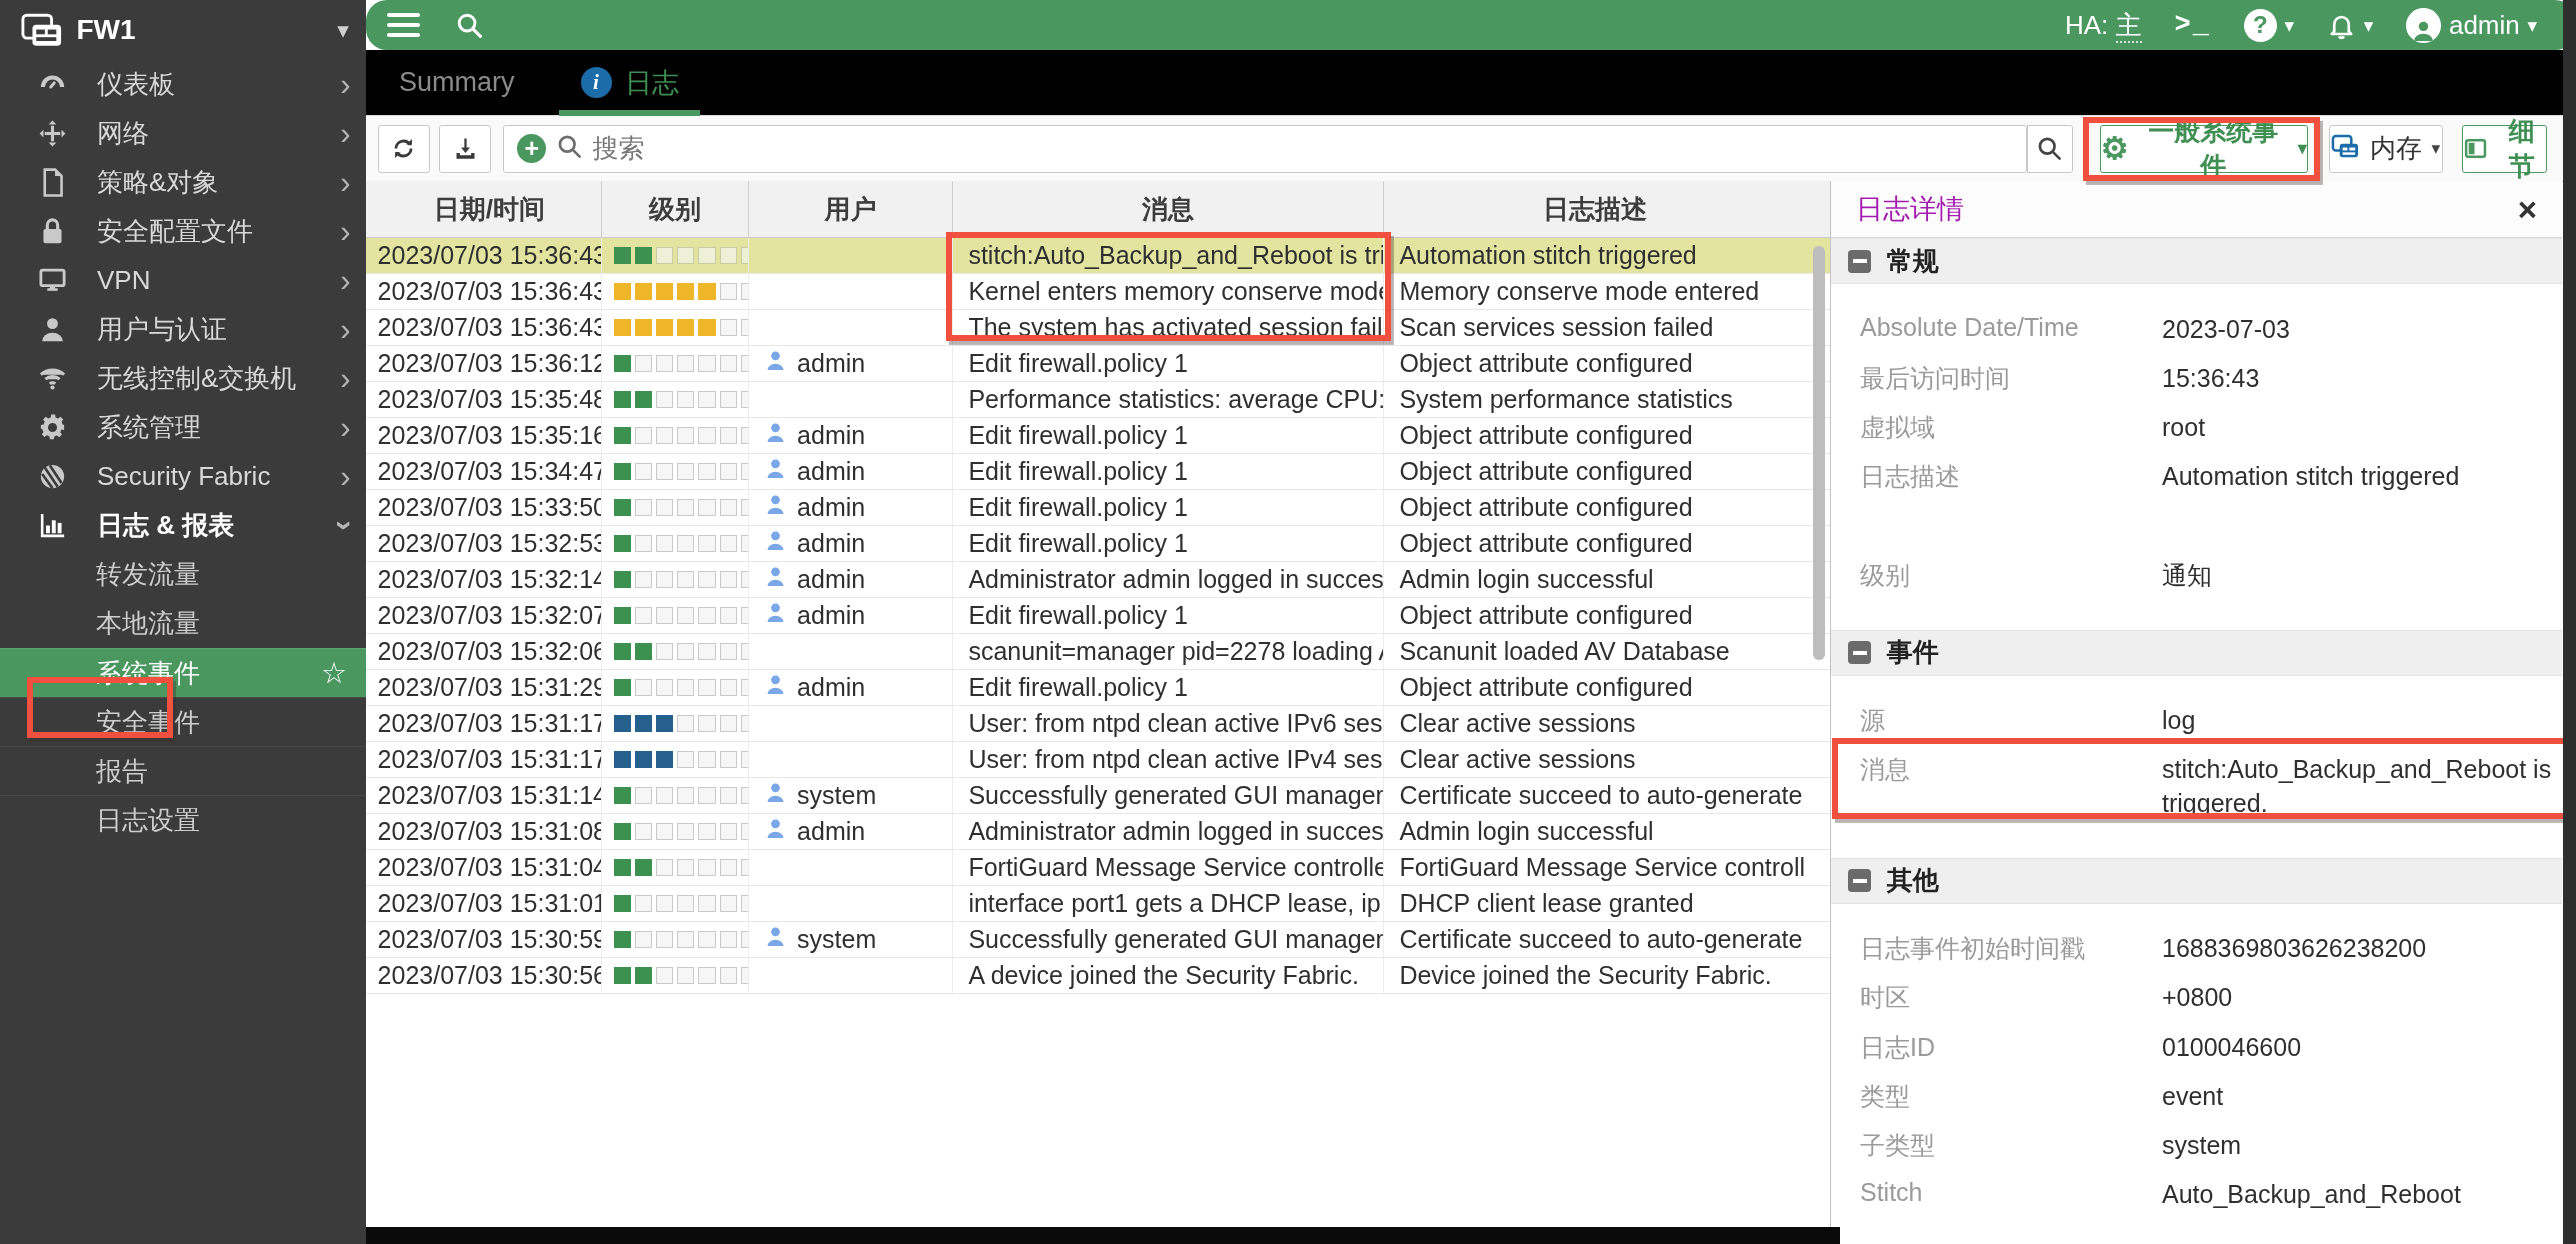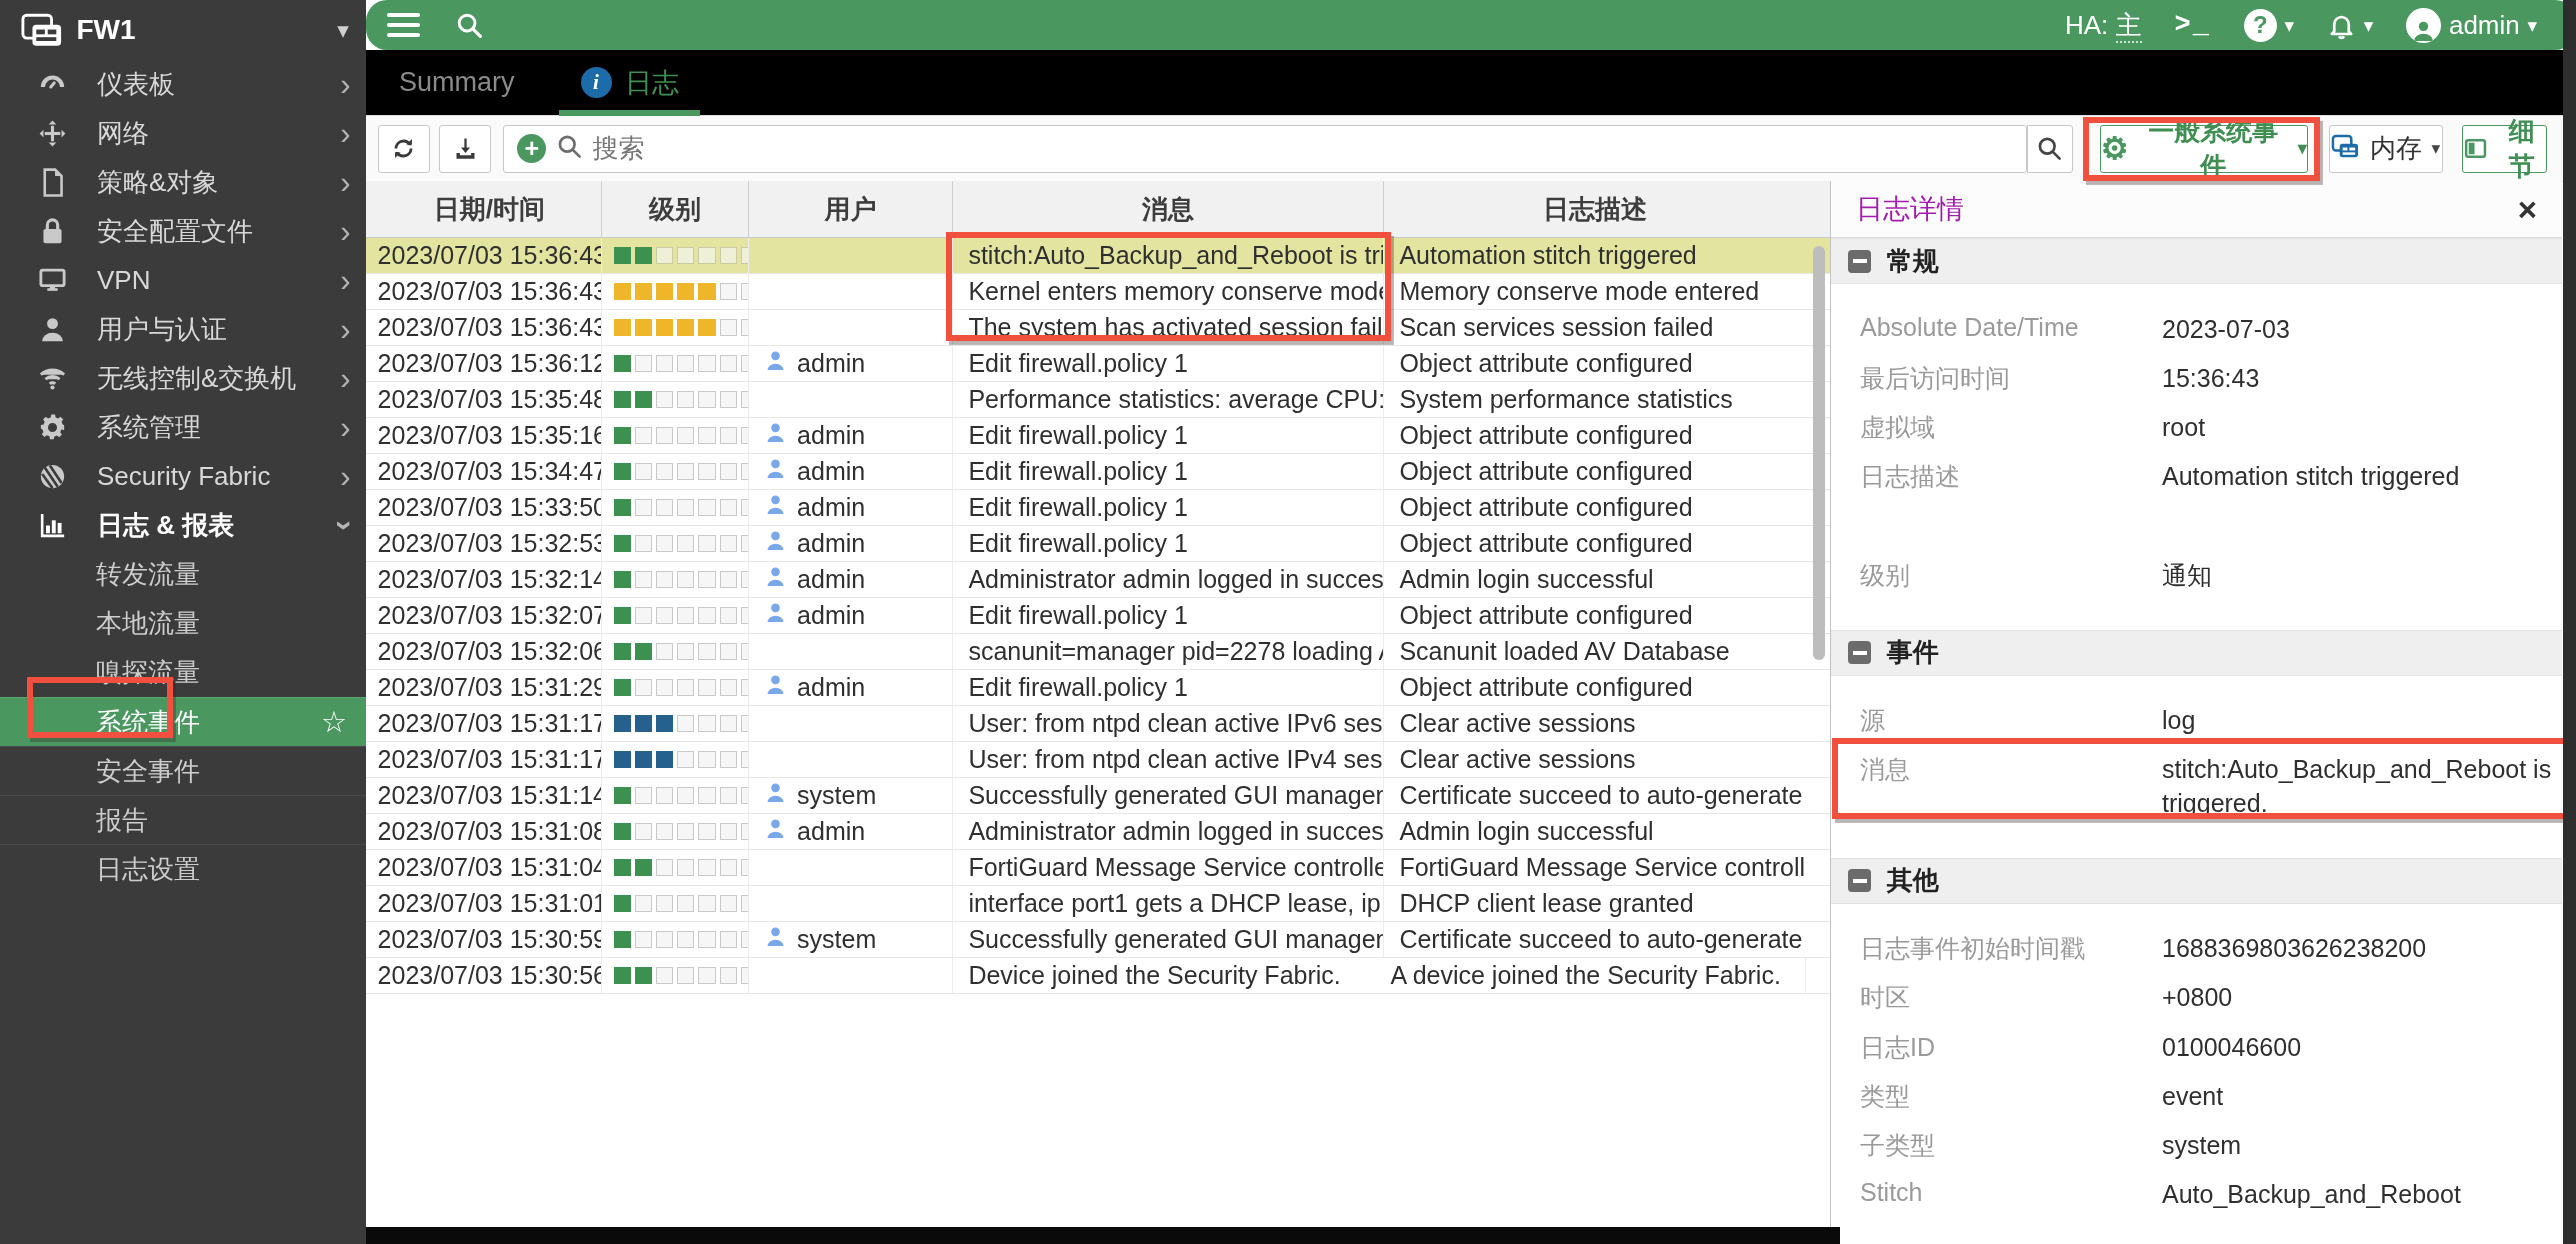--- a/index.html
+++ b/index.html
@@ -242,23 +242,20 @@
           <span class="lbl">日志 &amp; 报表</span>
           <span class="chev" style="transform: rotate(90deg);">›</span>
         </div>
       </nav>
     <div id="nav-sub">
         <div class="sub-item">
           <span class="lbl">转发流量</span>
         </div>
         <div class="sub-item">
           <span class="lbl">本地流量</span>
-        </div>
-        <div class="sub-item">
-          <span class="lbl">嗅探流量</span>
         </div>
         <div class="sub-item active">
           <span class="lbl">系统事件</span>
           <span class="star">☆</span>
         </div>
         <div class="sub-item sep">
           <span class="lbl">安全事件</span>
         </div>
         <div class="sub-item sep">
           <span class="lbl">报告</span>
@@ -752,22 +749,22 @@
           <div class="td c-level">
             <span class="sq f-green"></span>
             <span class="sq f-green"></span>
             <span class="sq"></span>
             <span class="sq"></span>
             <span class="sq"></span>
             <span class="sq"></span>
             <span class="sq"></span>
           </div>
           <div class="td c-user"></div>
+          <div class="td c-msg">A device joined the Security Fabric.</div>
           <div class="td c-desc">Device joined the Security Fabric.</div>
-          <div class="td c-msg">A device joined the Security Fabric.</div>
         </div>
       </div>
   </div>
   <div class="scrollbar"></div>
 
   <section class="panel">
     <div class="panel-head">
       <span class="panel-title">日志详情</span>
       <span class="panel-close">×</span>
     </div>

